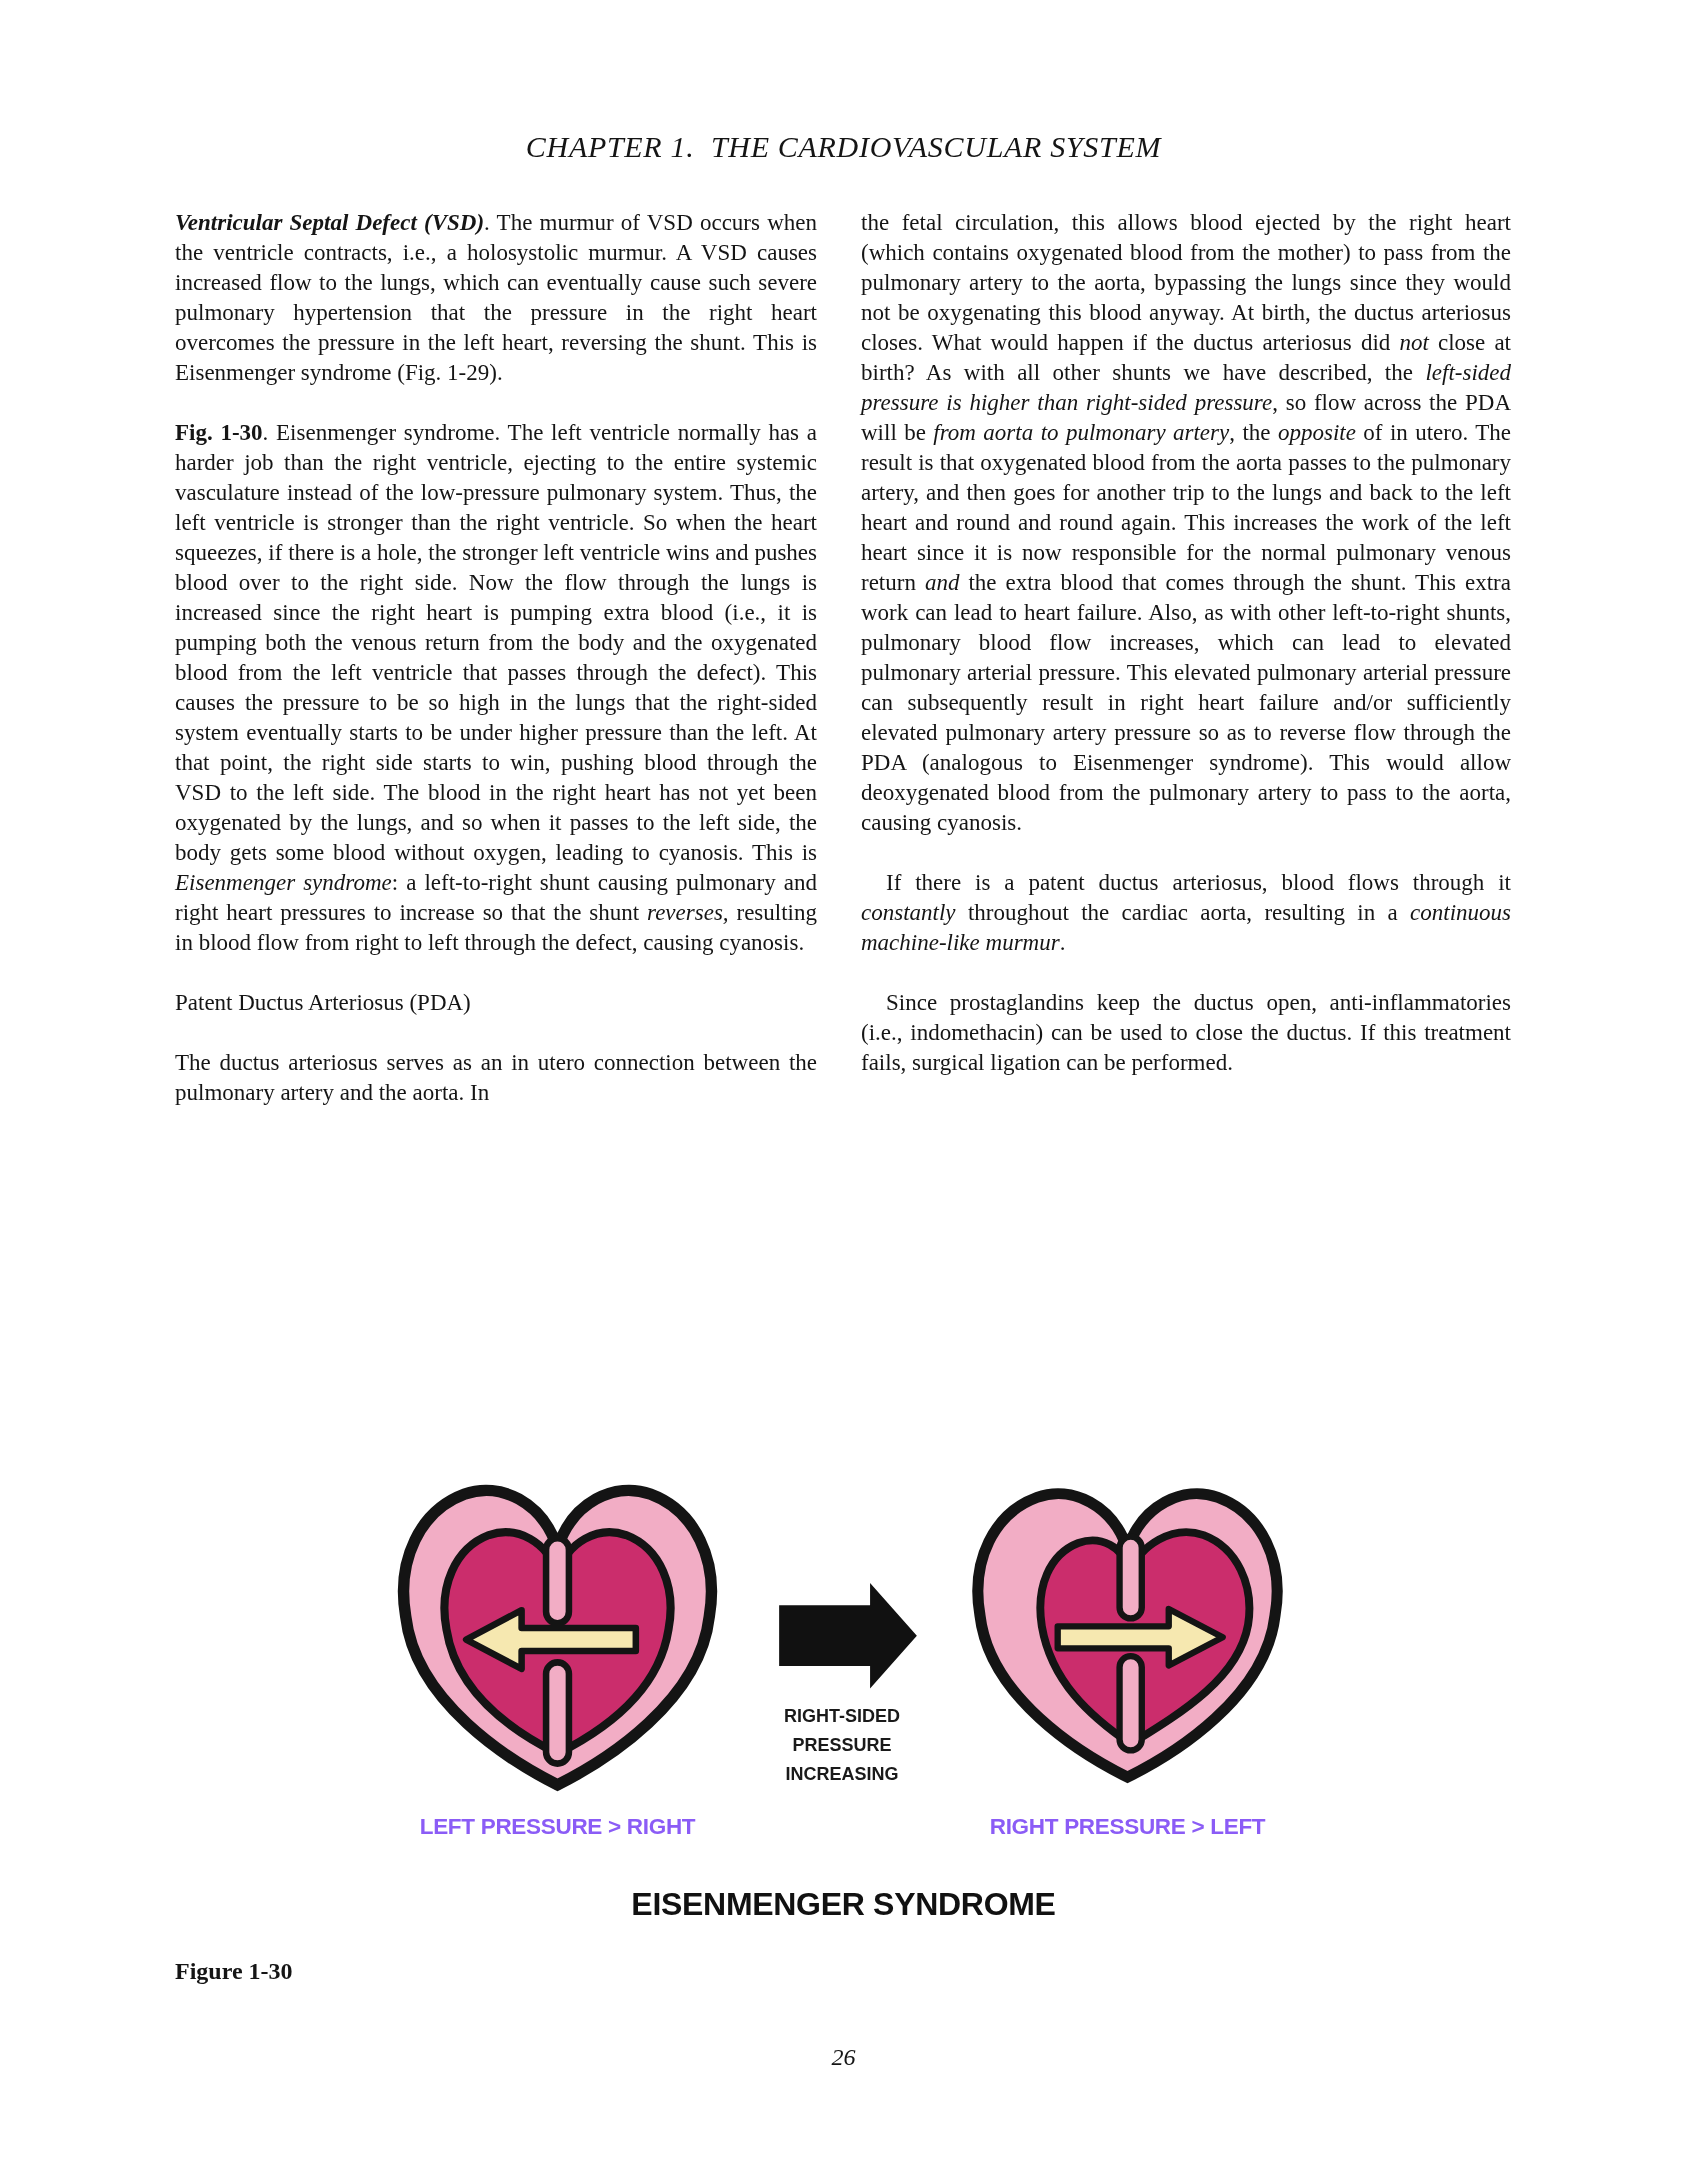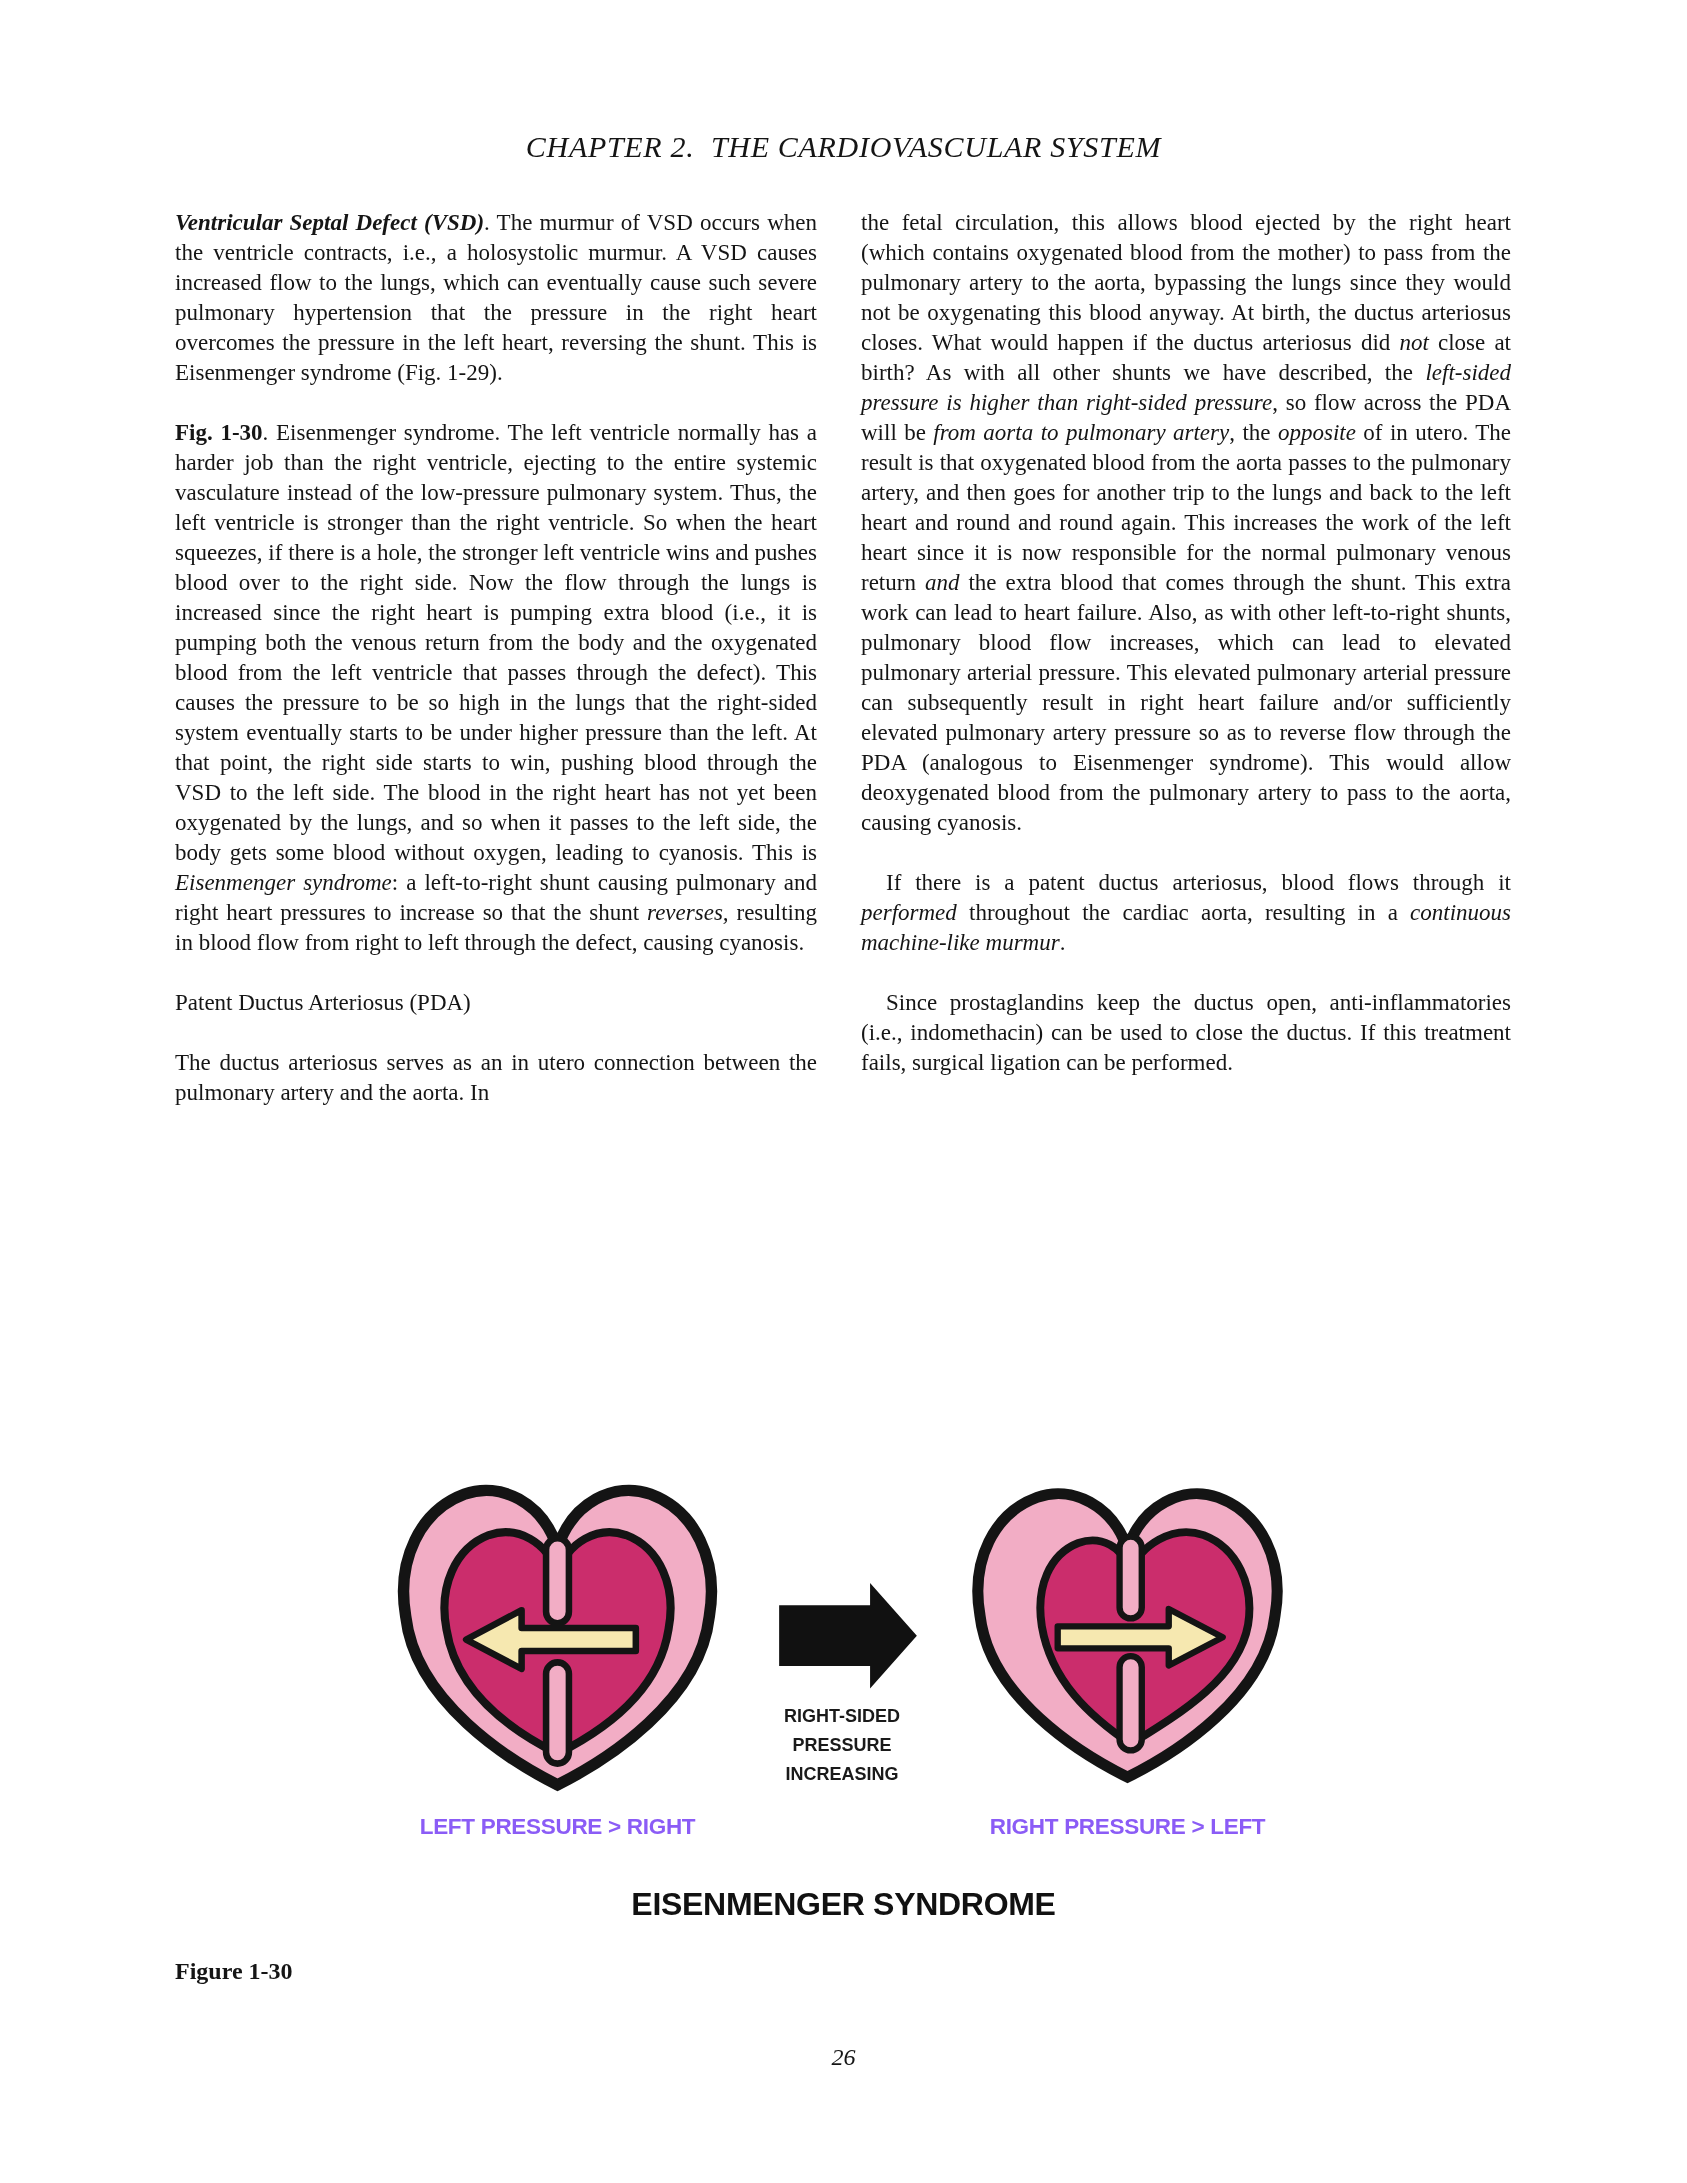--- a/index.html
+++ b/index.html
@@ -35,31 +35,31 @@
   .chamber{fill:var(--c-chamber,#cb2d6c);stroke:var(--c-outline,#141414);stroke-width:5;}
   .septum{fill:var(--c-outer-wall,#f2adc5);stroke:var(--c-outline,#141414);stroke-width:4;}
   .flow-arrow{fill:var(--c-flow-arrow,#f6e8b0);stroke:var(--c-outline,#141414);stroke-width:4;stroke-linejoin:round;}
   .big-arrow{fill:var(--c-transition-arrow,#111111);}
 </style>
 </head>
 <body>
 
 <div class="page">
 
-  <div class="running-head">CHAPTER 2.  THE CARDIOVASCULAR SYSTEM</div>
+  <div class="running-head">CHAPTER 1.  THE CARDIOVASCULAR SYSTEM</div>
 
   <section class="col col-left">
       <p><span class="bi">Ventricular Septal Defect (VSD)</span><span>. The murmur of VSD occurs when the ventricle contracts, i.e., a holosystolic murmur. A VSD causes increased flow to the lungs, which can eventually cause such severe pulmonary hypertension that the pressure in the right heart overcomes the pressure in the left heart, reversing the shunt. This is Eisenmenger syndrome (Fig. 1-29).</span></p>
       <p><span class="b">Fig. 1-30</span><span>. Eisenmenger syndrome. The left ventricle normally has a harder job than the right ventricle, ejecting to the entire systemic vasculature instead of the low-pressure pulmonary system. Thus, the left ventricle is stronger than the right ventricle. So when the heart squeezes, if there is a hole, the stronger left ventricle wins and pushes blood over to the right side. Now the flow through the lungs is increased since the right heart is pumping extra blood (i.e., it is pumping both the venous return from the body and the oxygenated blood from the left ventricle that passes through the defect). This causes the pressure to be so high in the lungs that the right-sided system eventually starts to be under higher pressure than the left. At that point, the right side starts to win, pushing blood through the VSD to the left side. The blood in the right heart has not yet been oxygenated by the lungs, and so when it passes to the left side, the body gets some blood without oxygen, leading to cyanosis. This is </span><span class="i">Eisenmenger syndrome</span><span>: a left-to-right shunt causing pulmonary and right heart pressures to increase so that the shunt </span><span class="i">reverses,</span><span> resulting in blood flow from right to left through the defect, causing cyanosis.</span></p>
       <h2><span>Patent Ductus Arteriosus (PDA)</span></h2>
       <p><span>The ductus arteriosus serves as an in utero connection between the pulmonary artery and the aorta. In</span></p>
     </section>
   <section class="col col-right">
       <p><span>the fetal circulation, this allows blood ejected by the right heart (which contains oxygenated blood from the mother) to pass from the pulmonary artery to the aorta, bypassing the lungs since they would not be oxygenating this blood anyway. At birth, the ductus arteriosus closes. What would happen if the ductus arteriosus did </span><span class="i">not</span><span> close at birth? As with all other shunts we have described, the </span><span class="i">left-sided pressure is higher than right-sided pressure</span><span>, so flow across the PDA will be </span><span class="i">from aorta to pulmonary artery</span><span>, the </span><span class="i">opposite</span><span> of in utero. The result is that oxygenated blood from the aorta passes to the pulmonary artery, and then goes for another trip to the lungs and back to the left heart and round and round again. This increases the work of the left heart since it is now responsible for the normal pulmonary venous return </span><span class="i">and</span><span> the extra blood that comes through the shunt. This extra work can lead to heart failure. Also, as with other left-to-right shunts, pulmonary blood flow increases, which can lead to elevated pulmonary arterial pressure. This elevated pulmonary arterial pressure can subsequently result in right heart failure and/or sufficiently elevated pulmonary artery pressure so as to reverse flow through the PDA (analogous to Eisenmenger syndrome). This would allow deoxygenated blood from the pulmonary artery to pass to the aorta, causing cyanosis.</span></p>
-      <p class="indent"><span>If there is a patent ductus arteriosus, blood flows through it </span><span class="i">performed</span><span> throughout the cardiac aorta, resulting in a </span><span class="i">continuous machine-like murmur</span><span>.</span></p>
+      <p class="indent"><span>If there is a patent ductus arteriosus, blood flows through it </span><span class="i">constantly</span><span> throughout the cardiac aorta, resulting in a </span><span class="i">continuous machine-like murmur</span><span>.</span></p>
       <p class="indent"><span>Since prostaglandins keep the ductus open, anti-inflammatories (i.e., indomethacin) can be used to close the ductus. If this treatment fails, surgical ligation can be performed.</span></p>
     </section>
 
   <svg class="fig-el heart-svg" style="left:378px;top:1473px;" width="359" height="320" viewBox="0 0 220 196" preserveAspectRatio="none">
     <path class="outer-wall" d="M110,46 C101,18 75,5 53,13 C26,23 11,53 17,88 C23,140 80,176 110,191 C140,176 197,140 203,88 C209,53 194,23 167,13 C145,5 119,18 110,46 Z"></path>
     <path class="chamber" d="M110,62 C104,42 85,32 68,38 C47,46 37,70 42,96 C48,134 82,158 110,172 C138,158 172,134 178,96 C183,70 173,46 152,38 C135,32 116,42 110,62 Z"></path>
     <rect class="septum" x="103" y="40" width="14" height="52" rx="7"></rect>
     <rect class="septum" x="103" y="116" width="14" height="62" rx="7"></rect>
     <path class="flow-arrow" d="M158,95 L88,95 L88,84 L54,102 L88,120 L88,109 L158,109 Z"></path>
   </svg>

